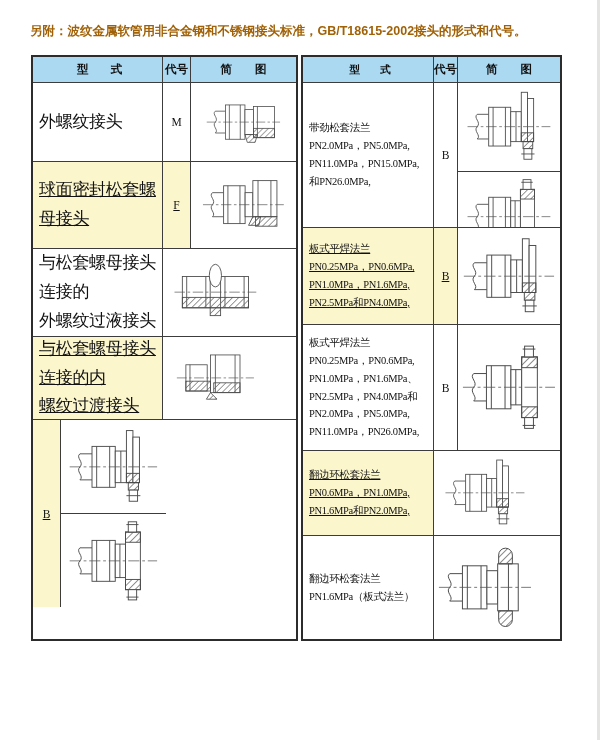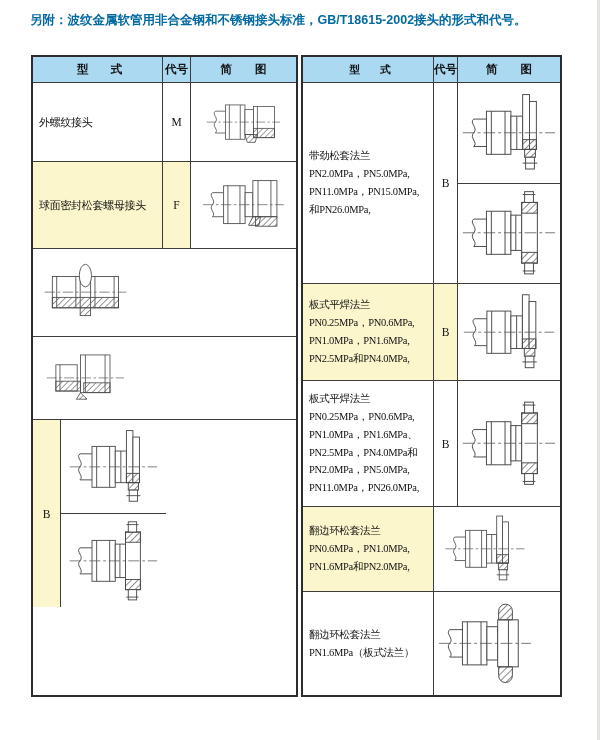--- a/index.html
+++ b/index.html
@@ -10,48 +10,48 @@
     --ink:#111;
     --stroke:#4a4a4a;
   }
   html,body{margin:0;padding:0;background:#fff;}
   .page{
     position:relative;width:600px;height:740px;background:#fff;overflow:hidden;
     font-family:"Liberation Serif", serif;color:var(--ink);
   }
   .page-edge{position:absolute;right:0;top:0;width:3px;height:100%;background:#e4e4e2;}
   .title{
-    position:absolute;left:30px;top:12px;width:560px;
-    font-family:"Liberation Sans", sans-serif;font-weight:bold;font-size:12.5px;color:#0369a1;
+    position:absolute;left:30px;top:23px;width:560px;
+    font-family:"Liberation Sans", sans-serif;font-weight:bold;font-size:12.5px;color:#a16207;
   }
   .tables{position:absolute;left:31px;top:55px;display:flex;}
   .half{border:2px solid var(--border);background:#fff;}
   .half.right-half{margin-left:3px;}
   .row{display:flex;box-sizing:border-box;border-bottom:1px solid var(--grid);}
   .row:last-child{border-bottom:none;}
   .cell{
     box-sizing:border-box;border-right:1px solid var(--grid);
     display:flex;align-items:center;overflow:hidden;
   }
   .cell:last-child{border-right:none;}
   .type-cell{
-    padding:3px 2px 3px 6px;font-size:11px;line-height:1.7;white-space:pre-line;
+    padding:3px 2px 3px 6px;font-size:17px;line-height:1.7;white-space:pre-line;
     letter-spacing:-0.3px;
   }
   .left-half .type-cell{width:130px;}
   .right-half .type-cell{width:131px;font-size:10.5px;}
   .code-cell{justify-content:center;font-size:11.5px;}
   .left-half .code-cell{width:28px;}
   .right-half .code-cell{width:24px;}
   .diag-cell{justify-content:center;padding:0;}
   .left-half .diag-cell{width:105px;}
   .right-half .diag-cell{width:102px;}
   .hrow{height:26px;background:var(--header-bg);}
   .hcell{justify-content:center;font-weight:bold;font-size:11.5px;white-space:pre;}
-  .hl{background:var(--hl-bg);}
+  .hl{background:var(--hl-bg);text-decoration:underline;}
   .diag-stack{display:flex;flex-direction:column;width:100%;height:100%;}
   .diag-stack .sub{flex:1;display:flex;align-items:center;justify-content:center;}
   .diag-stack .sub:first-child{border-bottom:1px solid var(--grid);}
   .diag-cell svg, .sub svg{width:96%;height:90%;}
   .defs-svg{position:absolute;width:0;height:0;}
 </style>
 </head>
 <body>
 
 <svg class="defs-svg" aria-hidden="true">
@@ -181,29 +181,33 @@
         <div class="cell diag-cell">
           <svg viewBox="0 0 100 90">
               <use href="#g-hose"></use>
               <use href="#g-fit-f"></use>
               <use href="#g-center"></use>
             </svg>
         </div>
       </div>
 
       <div class="row" style="height:88px">
+        <div class="cell type-cell">与松套螺母接头连接的
+外螺纹过液接头</div>
         <div class="cell diag-cell">
           <svg viewBox="0 0 100 90">
               <use href="#g-mm"></use>
               <use href="#g-center"></use>
             </svg>
         </div>
       </div>
 
       <div class="row" style="height:83px">
+        <div class="cell type-cell hl">与松套螺母接头连接的内
+螺纹过渡接头</div>
         <div class="cell diag-cell">
           <svg viewBox="0 0 100 90">
               <use href="#g-mf"></use>
               <use href="#g-center"></use>
             </svg>
         </div>
       </div>
 
 
       <div class="row" style="height:187px">
@@ -229,21 +233,21 @@
       </div>
     </div>
 
     <div class="half right-half">
       <div class="row hrow">
         <div class="cell type-cell hcell">型　　式</div>
         <div class="cell code-cell hcell">代号</div>
         <div class="cell diag-cell hcell">简　　图</div>
       </div>
 
-      <div class="row" style="height:201px">
+      <div class="row" style="height:145px">
         <div class="cell type-cell">带劲松套法兰
 PN2.0MPa，PN5.0MPa,
 PN11.0MPa，PN15.0MPa,
 和PN26.0MPa,</div>
         <div class="cell code-cell">B</div>
         <div class="cell diag-cell">
           <div class="diag-stack">
             <div class="sub">
               <svg viewBox="0 0 100 90">
                   <use href="#g-hose"></use>

